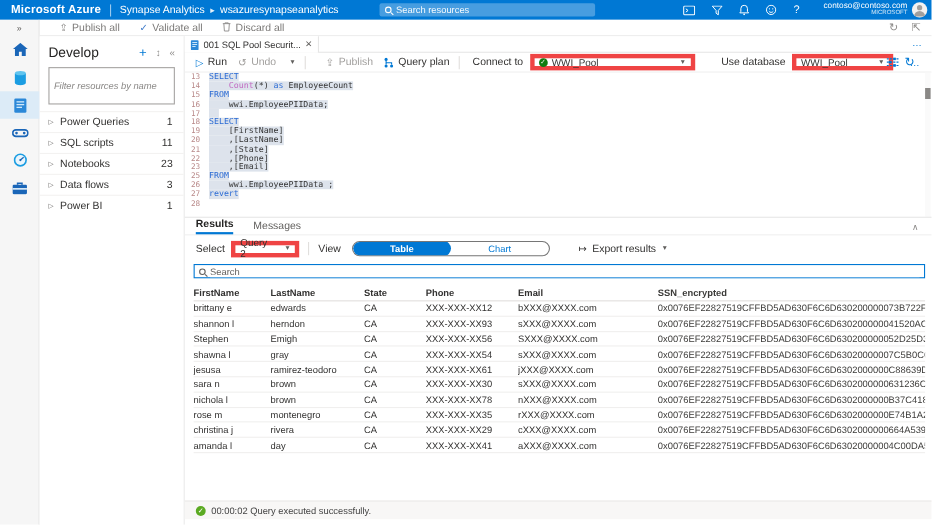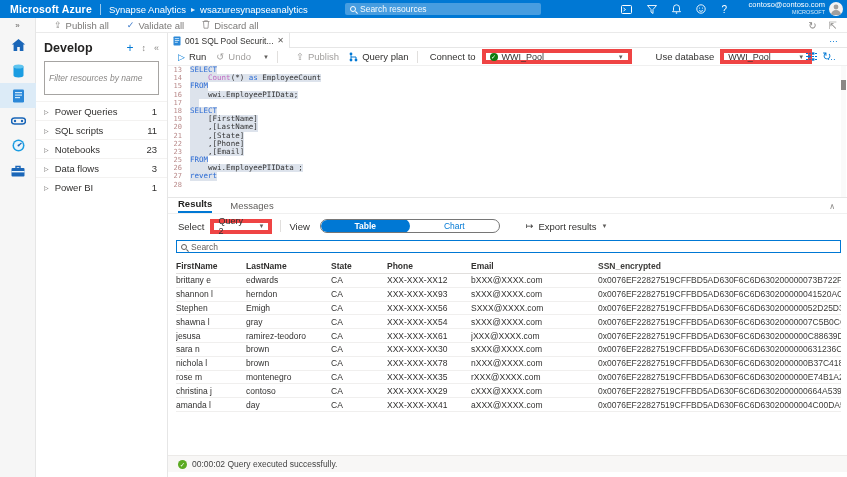--- a/index.html
+++ b/index.html
@@ -38,21 +38,21 @@
   
   .rail { position:absolute; left:0; top:18px; width:36px; height:459px; background:#f6f6f6; border-right:1px solid #e6e6e6; }
   .rail .expand { text-align:center; color:#605e5c; font-size:8px; padding-top:3px; height:15px; }
   .rail-item { width:36px; height:25px; display:flex; align-items:center; justify-content:center; }
   .rail-item.active { background:#dcebf7; }
   .rail-item svg { display:block; }
 
   
   .devpanel { position:absolute; left:36px; top:33px; width:132px; height:444px; background:#fff; border-right:1px solid #e6e6e6; }
   .dev-head { display:flex; align-items:center; padding:8px 8px 6px 8px; }
-  .dev-title { font-size:12.5px; font-weight:bold; color:#252423; flex:1; }
+  .dev-title { font-size:12.5px; font-weight:normal; color:#252423; flex:1; }
   .dev-head .hico { color:#0078d4; font-size:12px; margin-left:8px; }
   .dev-head .hico.gray { color:#8a8886; font-size:9px; }
   .dev-filter { margin:0 8px 6px 8px; height:16px; border:1px solid #a6a4a2; display:flex; align-items:center; padding:16px 4px; }
   .dev-filter input { border:none; outline:none; width:100%; font-size:8.5px; font-style:italic; color:#605e5c; font-family:"Liberation Sans",sans-serif; }
   .dev-filter input::placeholder { color:#8a8886; font-style:italic; }
   .tree-item { display:flex; align-items:center; height:19px; padding:0 10px 0 8px; border-top:1px solid #f3f2f1; font-size:9.5px; }
   .tree-item .tri { color:#605e5c; font-size:6px; margin-right:6px; }
   .tree-item .tree-label { flex:1; color:#323130; }
   .tree-item .tree-count { color:#323130; }
 
@@ -514,21 +514,21 @@
           <div class="grid-row">
             <div class="gc c0">rose m</div>
             <div class="gc c1">montenegro</div>
             <div class="gc c2">CA</div>
             <div class="gc c3">XXX-XXX-XX35</div>
             <div class="gc c4">rXXX@XXXX.com</div>
             <div class="gc c5">0x0076EF22827519CFFBD5AD630F6C6D6302000000E74B1A2506E7C3A604AB5E9507DBA24472885DD03995D442...</div>
           </div>
           <div class="grid-row">
             <div class="gc c0">christina j</div>
-            <div class="gc c1">contoso</div>
+            <div class="gc c1">rivera</div>
             <div class="gc c2">CA</div>
             <div class="gc c3">XXX-XXX-XX29</div>
             <div class="gc c4">cXXX@XXXX.com</div>
             <div class="gc c5">0x0076EF22827519CFFBD5AD630F6C6D6302000000664A539DD9723DF411B93102988EA8E58CE348686F21FDEF4...</div>
           </div>
           <div class="grid-row">
             <div class="gc c0">amanda l</div>
             <div class="gc c1">day</div>
             <div class="gc c2">CA</div>
             <div class="gc c3">XXX-XXX-XX41</div>

